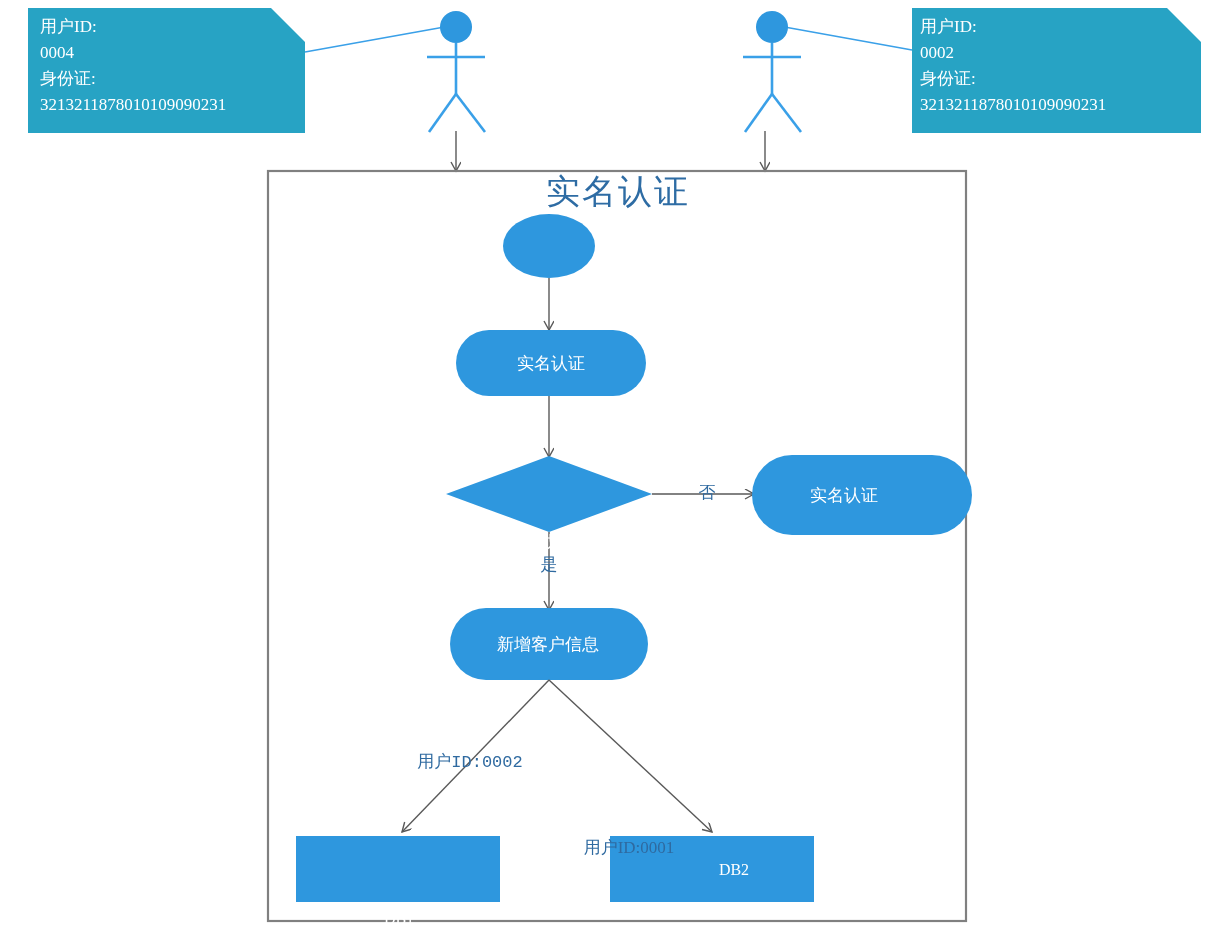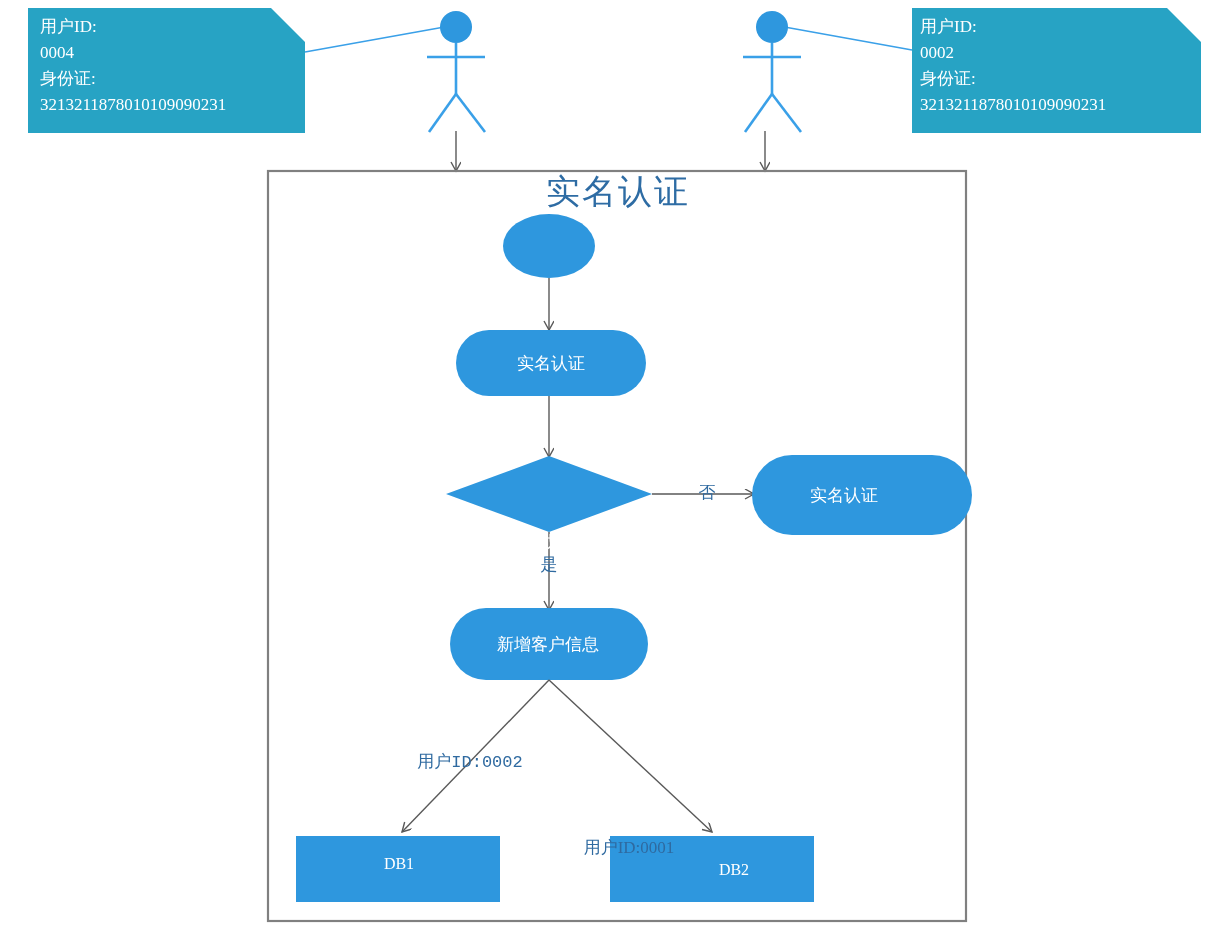--- a/index.html
+++ b/index.html
@@ -133,19 +133,19 @@
 <span>0002</span>
 <span>身份证:</span>
 <span>3213211878010109090231</span></div>
 
 <div class="diagram-title" style="left:618px; top:192px;">实名认证</div>
 
 <div class="node-label" style="left:551px; top:363px;">实名认证</div>
 <div class="node-label" style="left:540px; top:494px;margin-top:48px;">是否成功</div>
 <div class="node-label" style="left:844px; top:495px;">实名认证</div>
 <div class="node-label" style="left:548px; top:644px;font-family:Liberation Mono, monospace;">新增客户信息</div>
-<div class="node-label" style="left:399px; top:864px; font-size:16px;">DB1</div>
+<div class="node-label" style="left:399px; top:919px; font-size:16px;">DB1</div>
 <div class="node-label" style="left:734px; top:870px; font-size:16px;">DB2</div>
 
 <div class="edge-label" style="left:707px; top:492px;">否</div>
 <div class="edge-label" style="left:549px; top:564px;">是</div>
 <div class="edge-label" style="left:470px; top:761px;font-family:Liberation Mono, monospace;">用户ID:0002</div>
 <div class="edge-label" style="left:629px; top:803px;margin-top:44px;">用户ID:0001</div>
 
 </body></html>

